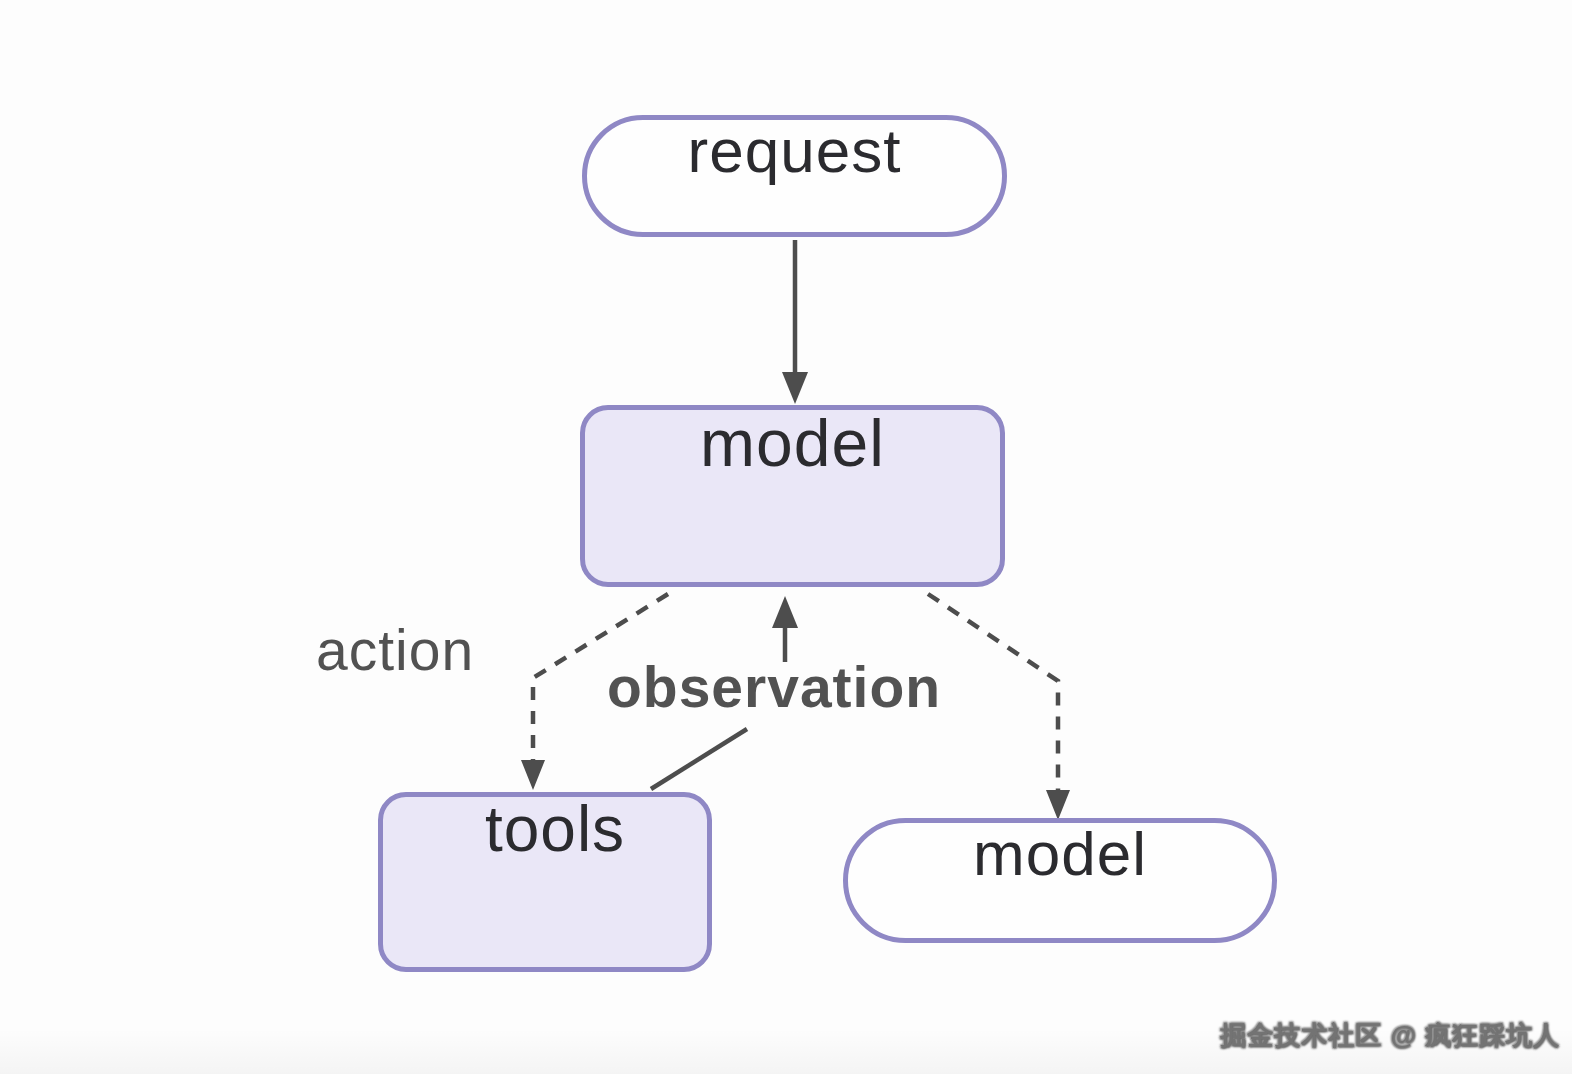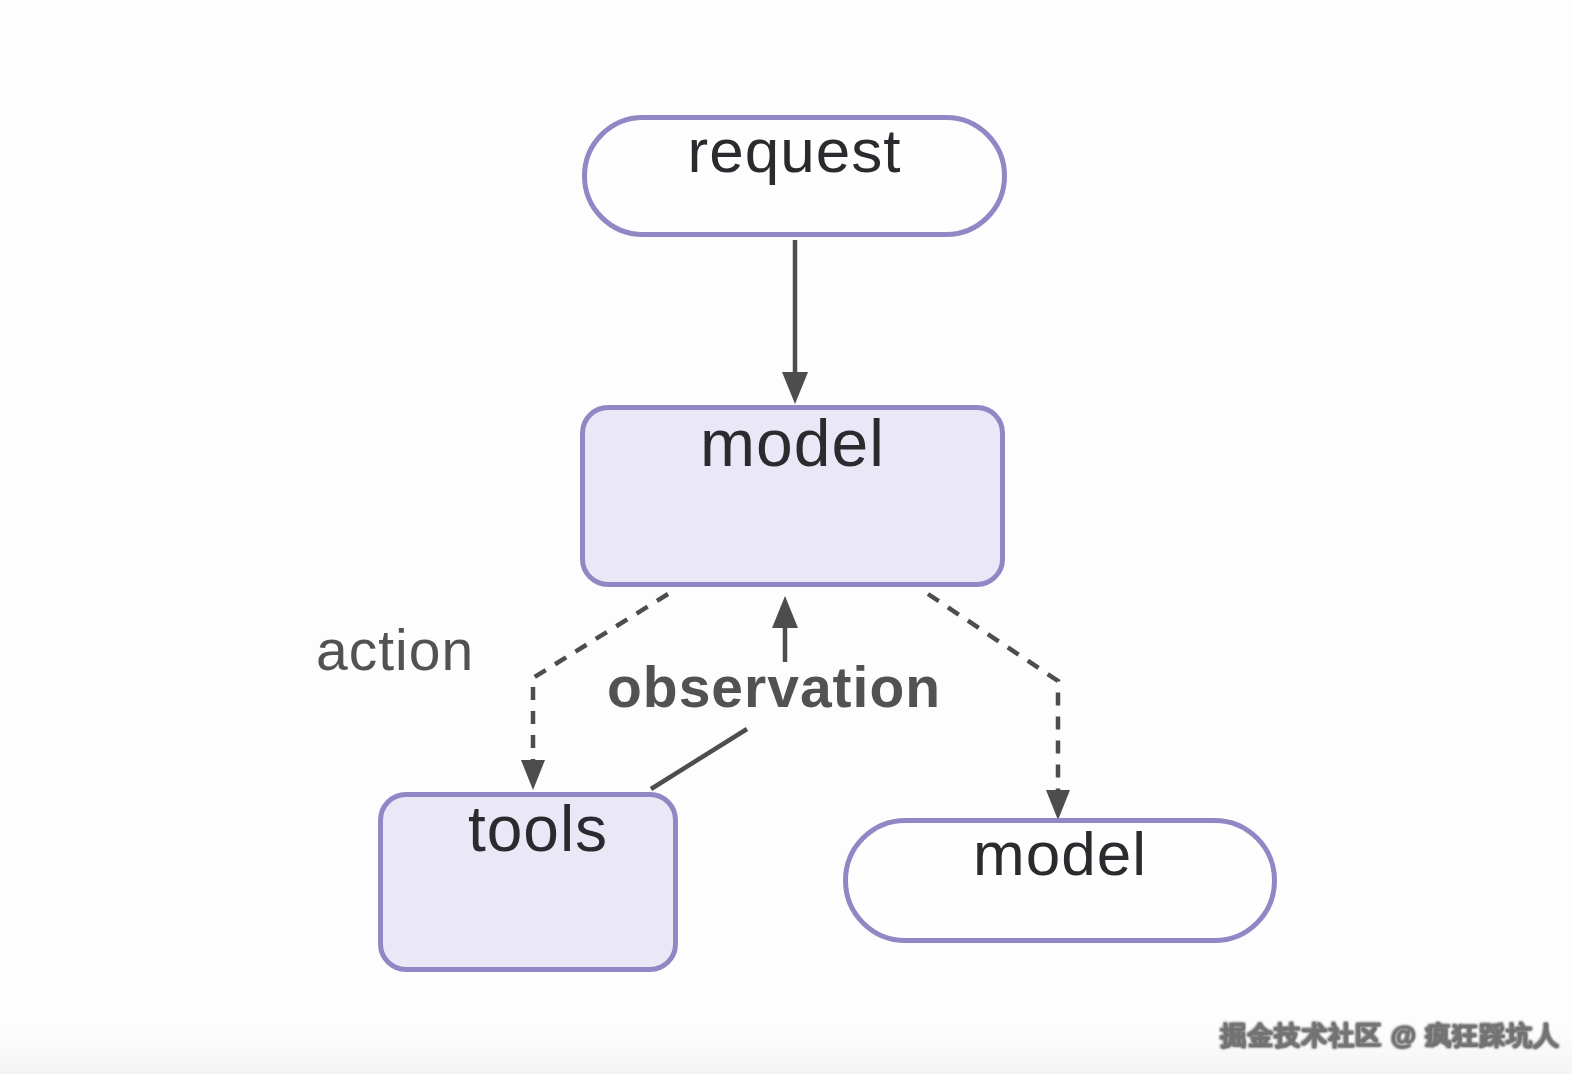--- a/index.html
+++ b/index.html
@@ -52,21 +52,21 @@
   .node.pill {
     background: var(--node-fill-light);
     border-radius: 999px;
   }
   .node.filled {
     background: var(--node-fill);
     border-radius: 28px;
   }
   .node-request { left: 582px; top: 115px; width: 425px; height: 122px; }
   .node-model   { left: 580px; top: 405px; width: 425px; height: 182px; font-size: 66px; }
-  .node-tools   { left: 378px; top: 792px; width: 300px; height: 180px; font-size: 64px; padding-left: 20px; }
+  .node-tools   { left: 378px; top: 792px; width: 334px; height: 180px; font-size: 64px; padding-left: 20px; }
   .node-result  { left: 843px; top: 818px; width: 434px; height: 125px; }
   .edge-label {
     position: absolute;
     color: var(--label-text);
     font-size: 57px;
     letter-spacing: 1px;
     white-space: nowrap;
   }
   .label-action      { left: 316px; top: 617px; }
   .label-observation { left: 607px; top: 654px; font-weight: bold; }

